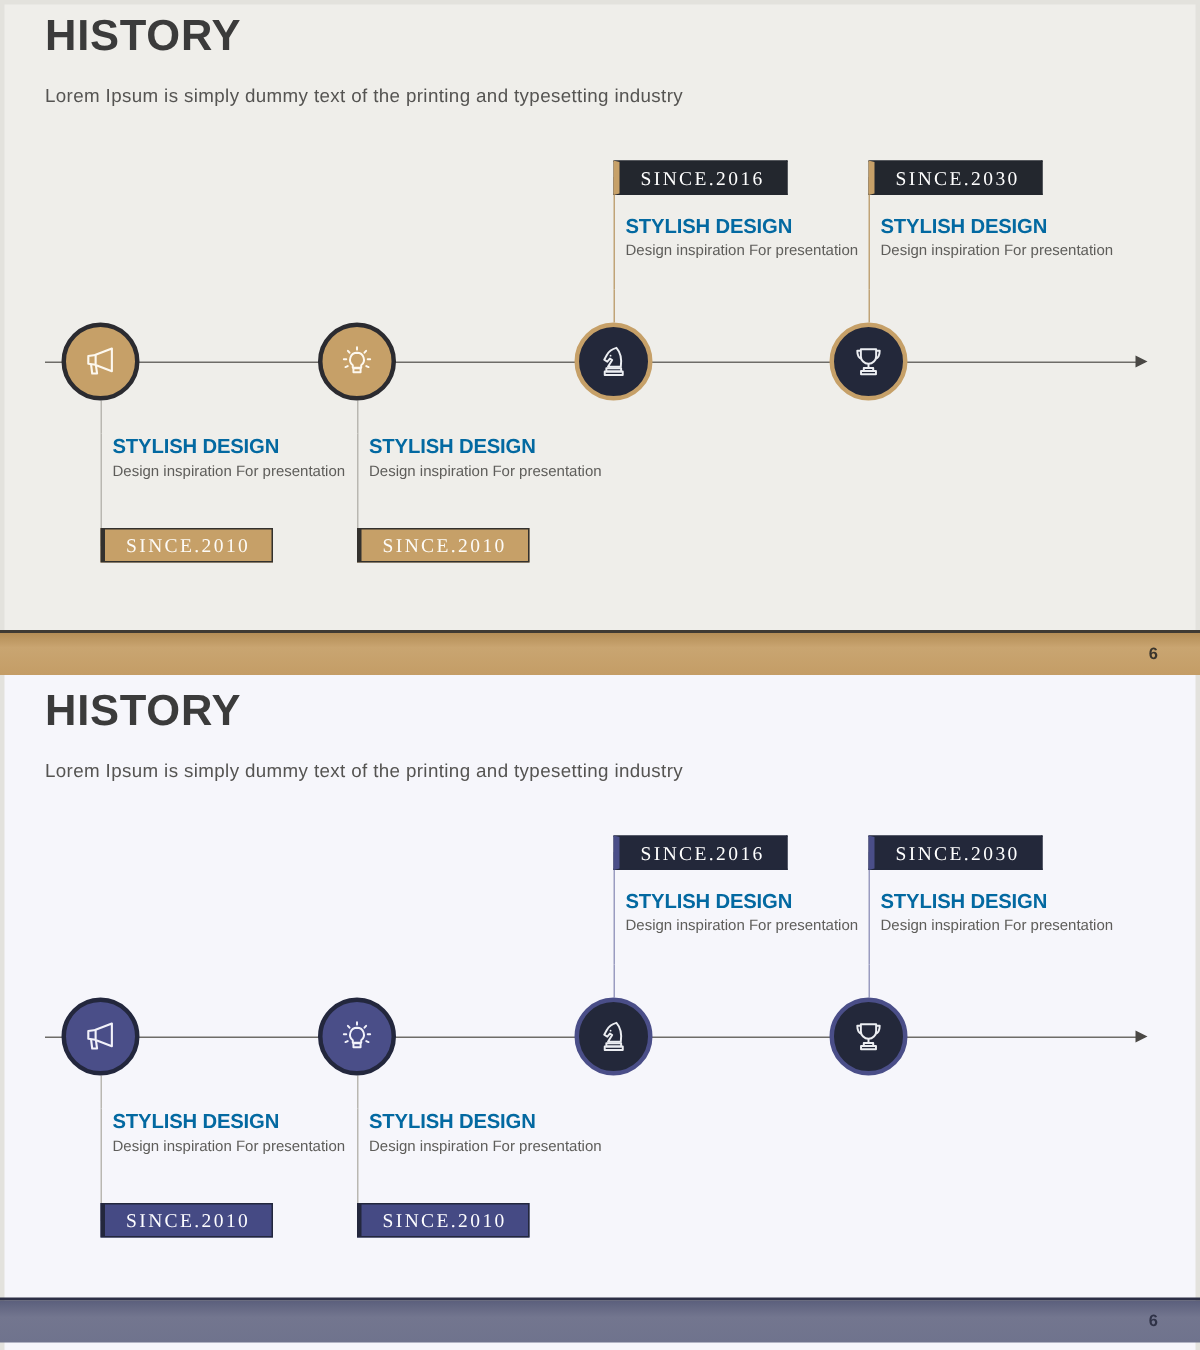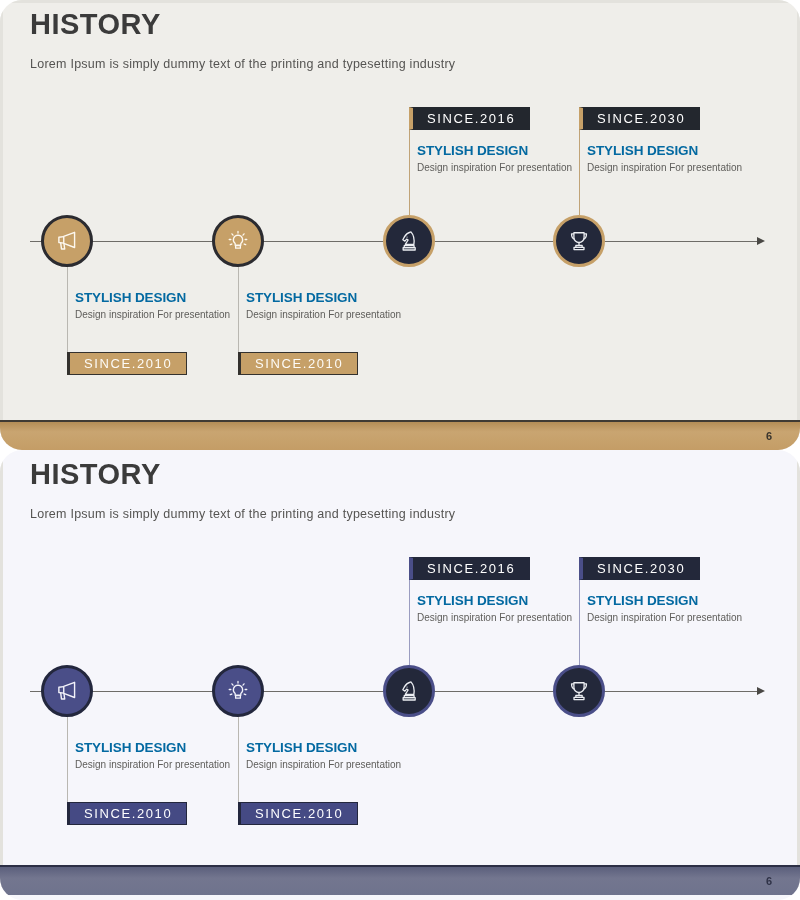--- a/index.html
+++ b/index.html
@@ -4,21 +4,21 @@
 <style>
   * { box-sizing: border-box; margin: 0; padding: 0; }
   html, body {
     width: 800px; height: 900px;
     font-family: "Liberation Sans", sans-serif;
     background: #ffffff;
   }
   .page { position: relative; width: 800px; height: 900px; overflow: hidden; }
 
   
-  .slide { position: absolute; left: 0; width: 800px; overflow: hidden; border-radius: 22px; }
+  .slide { position: absolute; left: 0; width: 800px; overflow: hidden; }
   .slide-1 { top: 0;   height: 450px; }
   .slide-2 { top: 450px; height: 450px; }
 
   .slide-bg { position: absolute; inset: 0; }
   .bg-light { background: #efeeea; }
   .bg-lav   { background: #f6f6fb; }
 
   
   .edge-top, .edge-bot, .edge-l, .edge-r { position: absolute; background: #e3e2dd; }
   .edge-top { left:0; right:0; top:0; height:3px; }
@@ -90,21 +90,21 @@
   }
   .lbl-desc {
     margin-top: 4px; font-size: 10px; line-height: 12.5px; color: #5e5d5a;
   }
 
   
   .badge {
     position: absolute; display: inline-flex; align-items: center;
     justify-content: center; height: 23px; padding: 0 14px;
     font-size: 13px; letter-spacing: 1.6px; white-space: nowrap;
-    font-family: Liberation Sans, sans-serif;
+    font-family: Liberation Serif, serif;
   }
   .badge-gold {
     background: #c6a068; color: #fdfbf7;
     border: 1px solid #33312e; border-left: 3px solid #33312e;
   }
   .badge-dark {
     background: #23272e; color: #ffffff;
     border: 1px solid #23272e; border-left: 4px solid #c6a068;
   }
   .badge-indigo {

